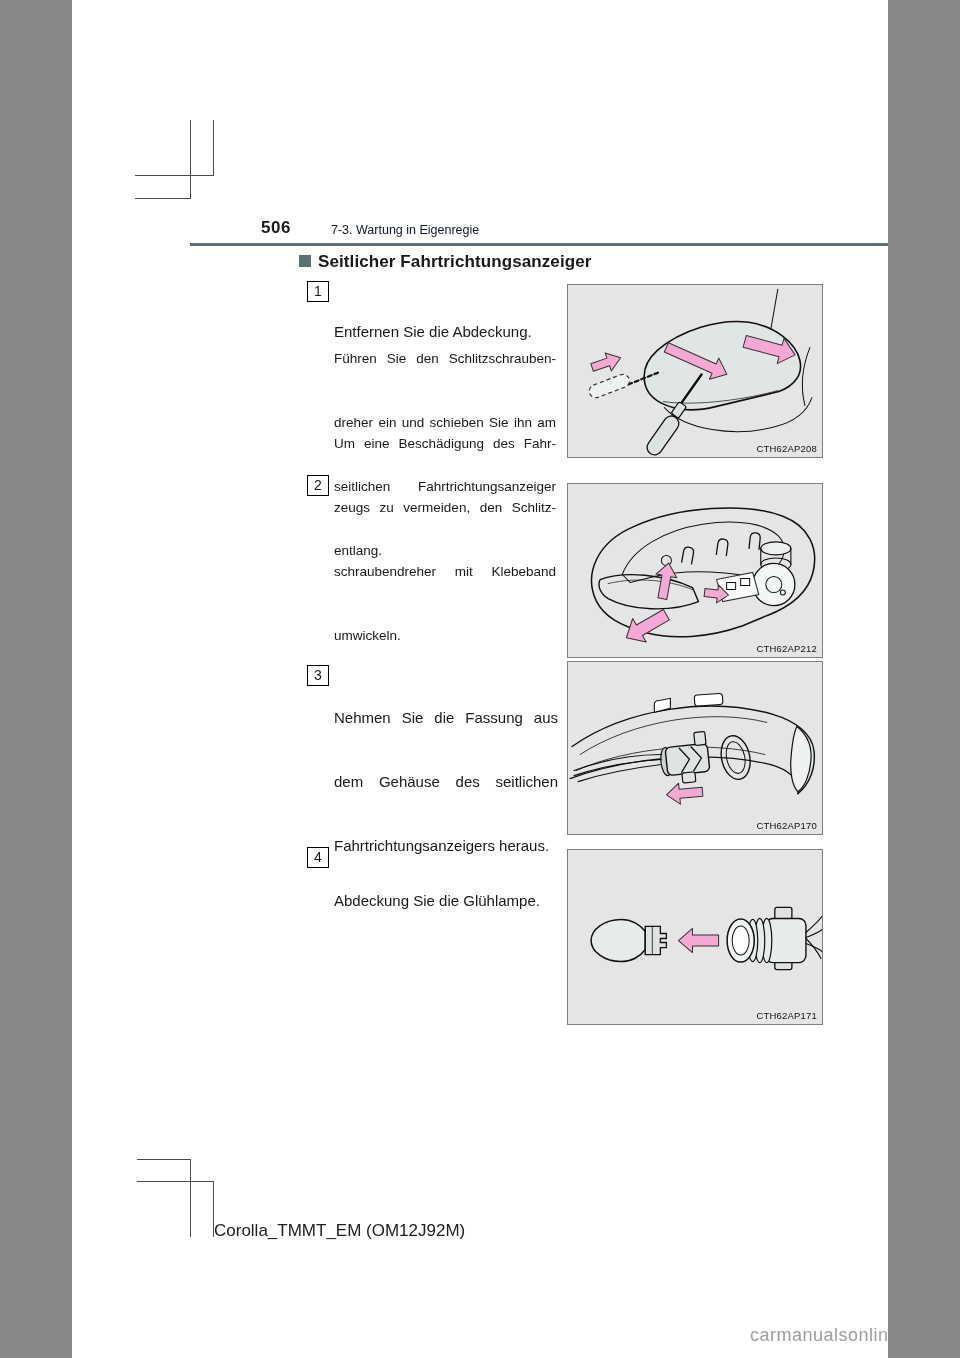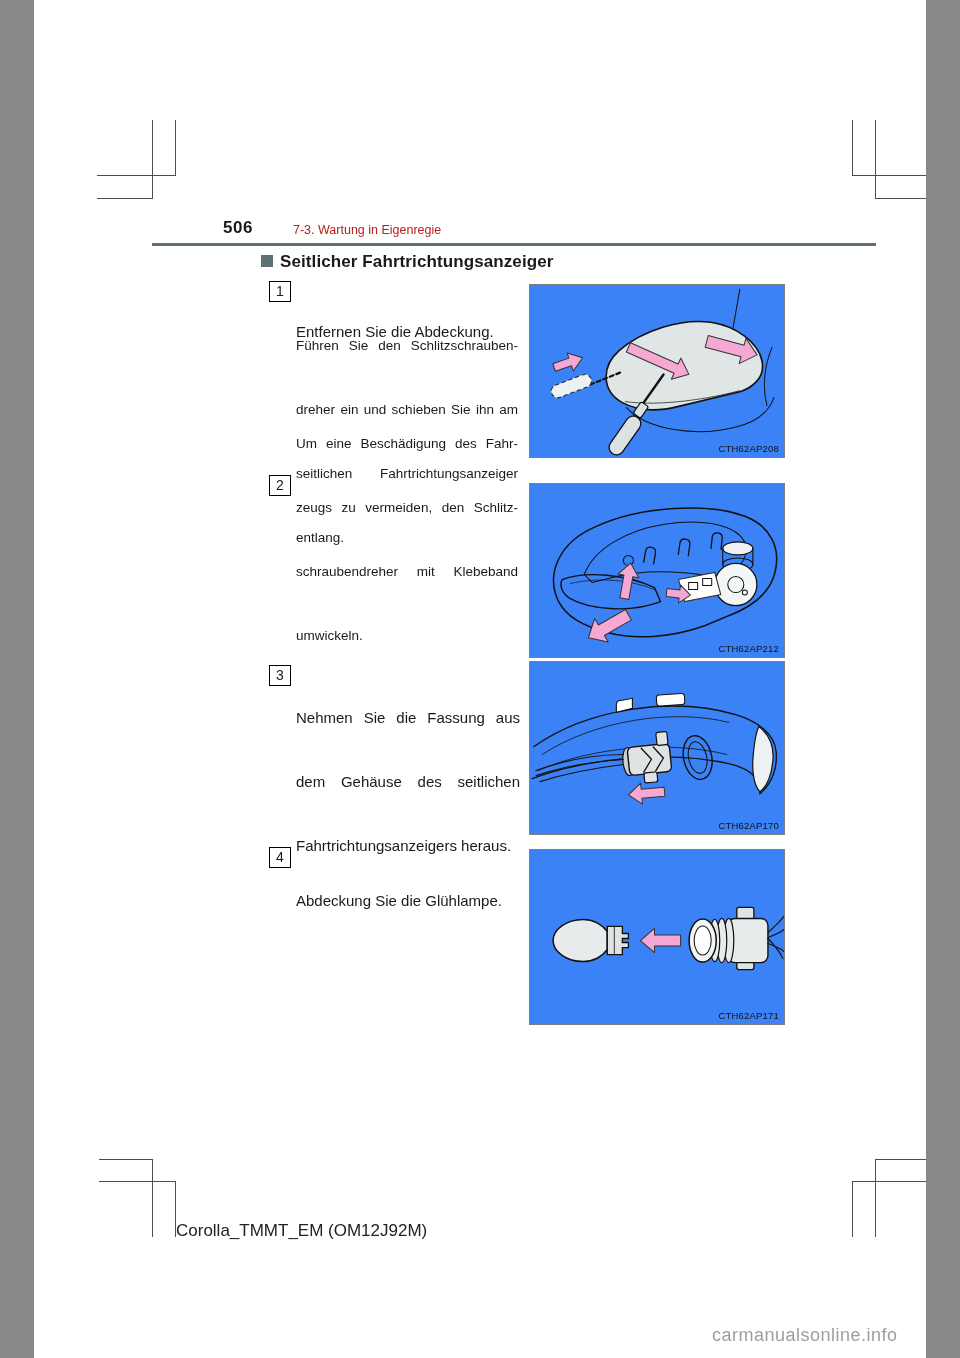--- a/index.html
+++ b/index.html
@@ -1,43 +1,43 @@
 <!DOCTYPE html>
 <html style="--accent-teal: #5b7172; --arrow-pink: #f5a8d3; --watermark-gray: #9e9e9e;"><head>
 <meta charset="utf-8">
 <style>
   html,body{margin:0;padding:0;background:#888;}
   .page{
-    position:relative; width:892px; height:1358px; background:#ffffff;
+    position:relative; width:816px; height:1358px; background:#ffffff;
     font-family:"Liberation Sans", sans-serif; color:#1a1a1a; overflow:hidden;
     margin:0 auto;
   }
   
   .cm{position:absolute; background:#4d4d4d;}
   
   .page-number{position:absolute; left:189px; top:218px; font-size:17px; font-weight:bold; letter-spacing:.5px;}
-  .chapter-header{position:absolute; left:259px; top:223px; font-size:12.5px; color:#b91c1c;}
+  .chapter-header{position:absolute; left:259px; top:223px; font-size:12.5px; color:#0f172a;}
   .header-rule{position:absolute; left:118px; top:243px; width:724px; height:3px; background:var(--accent-teal);}
   
   .section-bullet{position:absolute; left:227px; top:255px; width:12px; height:12px; background:var(--accent-teal);}
   .section-title{position:absolute; left:246px; top:252px; font-size:17px; font-weight:bold; letter-spacing:.1px;}
   
   .step-num{
     position:absolute; width:20px; height:19px; border:1.5px solid #000;
     font-size:14px; line-height:19px; text-align:center; background:#fff;
   }
   .step-text{position:absolute; left:262px; width:224px; font-size:15px; line-height:20px;}
   .note-text{position:absolute; left:262px; width:222px; font-size:13.5px; line-height:20px;}
   .note-text + .note-text{}
   .jl{text-align:justify; text-align-last:justify; white-space:normal;margin-top:44px;}
   .jl.jlast{text-align-last:left;}
   
   .figure{
     position:absolute; left:495px; width:256px; box-sizing:border-box;
-    border:1.5px solid #7b8080; background:#3b82f6;
+    border:1.5px solid #7b8080; background:#e5e5e5;
   }
   .figure svg{display:block; width:100%; height:100%;}
   .figure-caption{
     position:absolute; right:5px; bottom:3px; font-size:9.5px; color:#111; letter-spacing:.2px;
   }
   
   .footer-code{position:absolute; left:142px; top:1221px; font-size:17px; color:#222;}
   .watermark{position:absolute; left:678px; top:1325px; font-size:18px; color:var(--watermark-gray); letter-spacing:.5px;}
   .ink{stroke:#111; fill:none; stroke-linecap:round; stroke-linejoin:round;}
   .fill-lt{fill:#e0e5e5;}
@@ -77,21 +77,21 @@
   <div class="chapter-header">7-3. Wartung in Eigenregie</div>
   <div class="header-rule"></div>
 
   <div class="section-bullet"></div>
   <div class="section-title">Seitlicher Fahrtrichtungsanzeiger</div>
 
   <div class="step-num" style="left:235px;top:281px">1</div>
   <div class="step-text" style="top:278px">
       <div class="jl jlast">Entfernen Sie die Abdeckung.</div>
     </div>
-  <div class="note-text" style="top:292px">
+  <div class="note-text" style="top:305px">
       <div class="jl">Führen Sie den Schlitzschrauben-</div>
       <div class="jl">dreher ein und schieben Sie ihn am</div>
       <div class="jl">seitlichen Fahrtrichtungsanzeiger</div>
       <div class="jl jlast">entlang.</div>
     </div>
   <div class="note-text" style="top:390px">
       <div class="jl">Um eine Beschädigung des Fahr-</div>
       <div class="jl">zeugs zu vermeiden, den Schlitz-</div>
       <div class="jl">schraubendreher mit Klebeband</div>
       <div class="jl jlast">umwickeln.</div>

